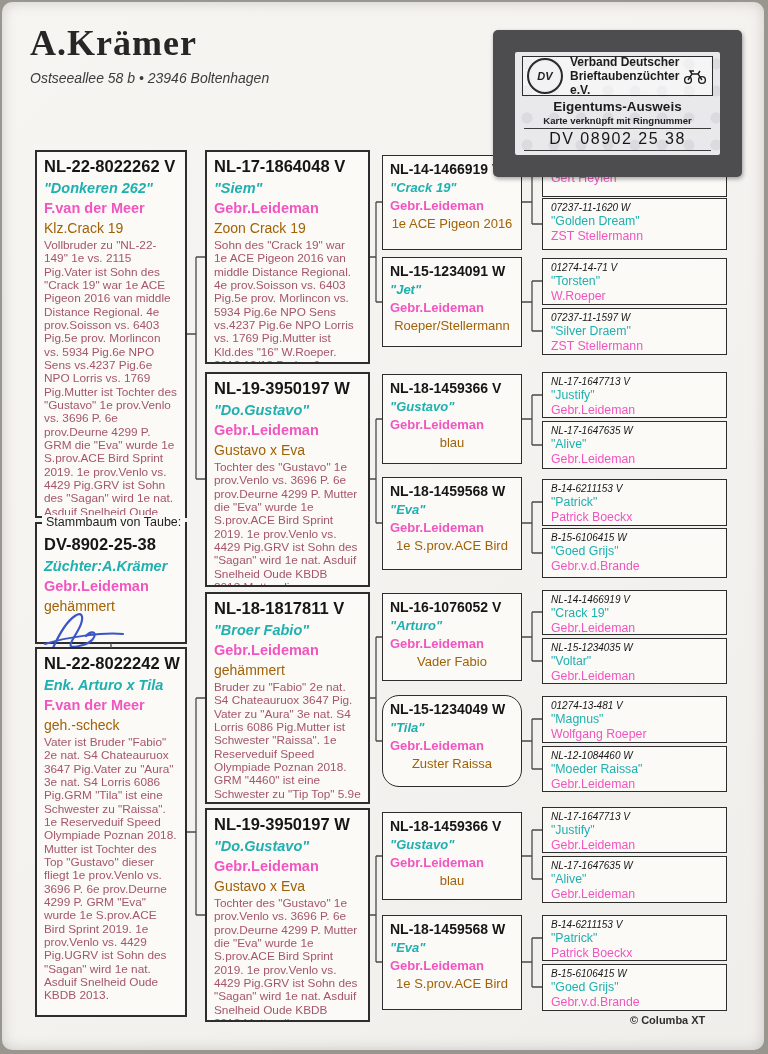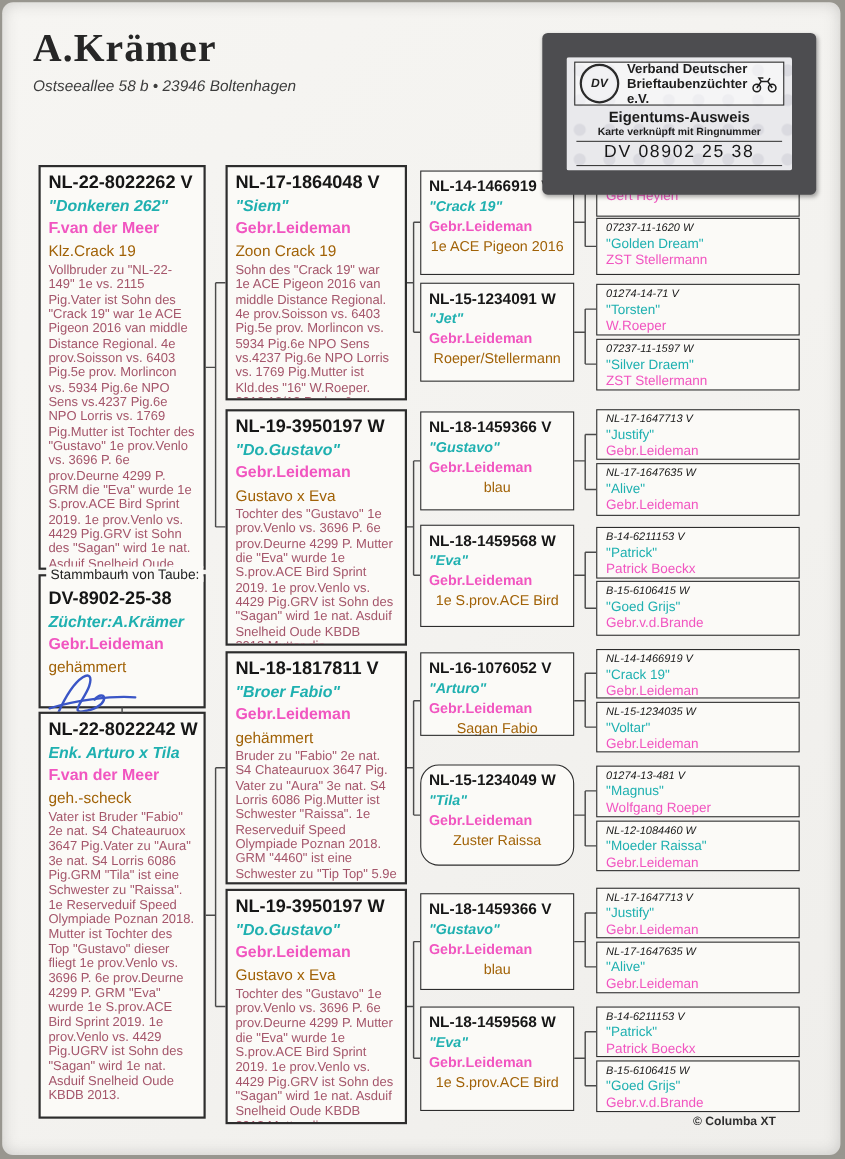--- a/index.html
+++ b/index.html
@@ -223,25 +223,25 @@
     <div class="name">"Gustavo"</div>
     <div class="breeder">Gebr.Leideman</div>
     <div class="info">blau</div>
   </div>
   <div class="gbox c3" style="top:475px;height:93px;">
     <div class="ring">NL-18-1459568 W</div>
     <div class="name">"Eva"</div>
     <div class="breeder">Gebr.Leideman</div>
     <div class="info">1e S.prov.ACE Bird</div>
   </div>
-  <div class="gbox c3" style="top:591px;height:76px;">
+  <div class="gbox c3" style="top:591px;height:88px;">
     <div class="ring">NL-16-1076052 V</div>
     <div class="name">"Arturo"</div>
     <div class="breeder">Gebr.Leideman</div>
-    <div class="info">Sagan Fabio</div>
+    <div class="info">Vader Fabio</div>
   </div>
   <div class="gbox c3" style="top:693px;height:92px;border-radius:17px;">
     <div class="ring">NL-15-1234049 W</div>
     <div class="name">"Tila"</div>
     <div class="breeder">Gebr.Leideman</div>
     <div class="info">Zuster Raissa</div>
   </div>
   <div class="gbox c3" style="top:810px;height:88px;">
     <div class="ring">NL-18-1459366 V</div>
     <div class="name">"Gustavo"</div>

